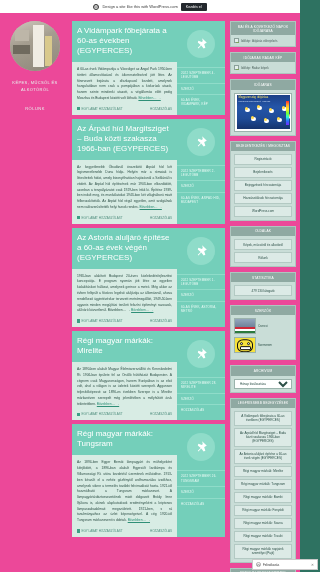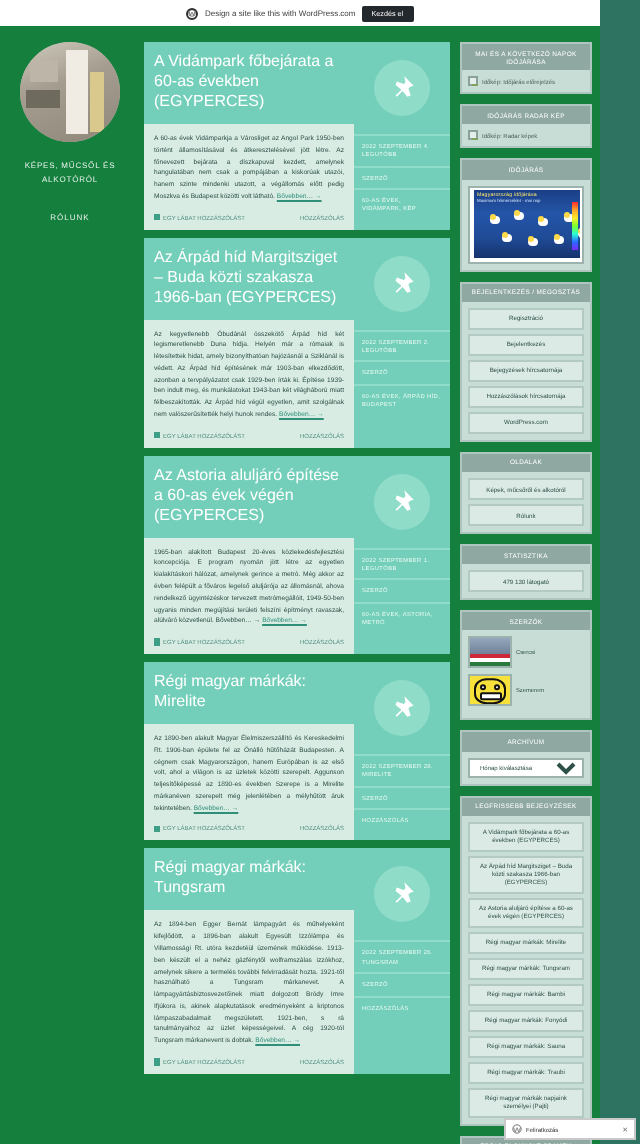--- a/index.html
+++ b/index.html
@@ -39,21 +39,21 @@
     border-radius: 1px;
     white-space: nowrap;
     cursor: pointer;
   }
 
   
   .page {
     display: flex;
     align-items: flex-start;
     height: 559px;
-    background: #15803d;
+    background: #ec4899;
     overflow: hidden;
   }
 
   
   .lsidebar {
     width: 70px;
     flex: 0 0 70px;
     padding: 8px 5px 0 5px;
     text-align: center;
   }

